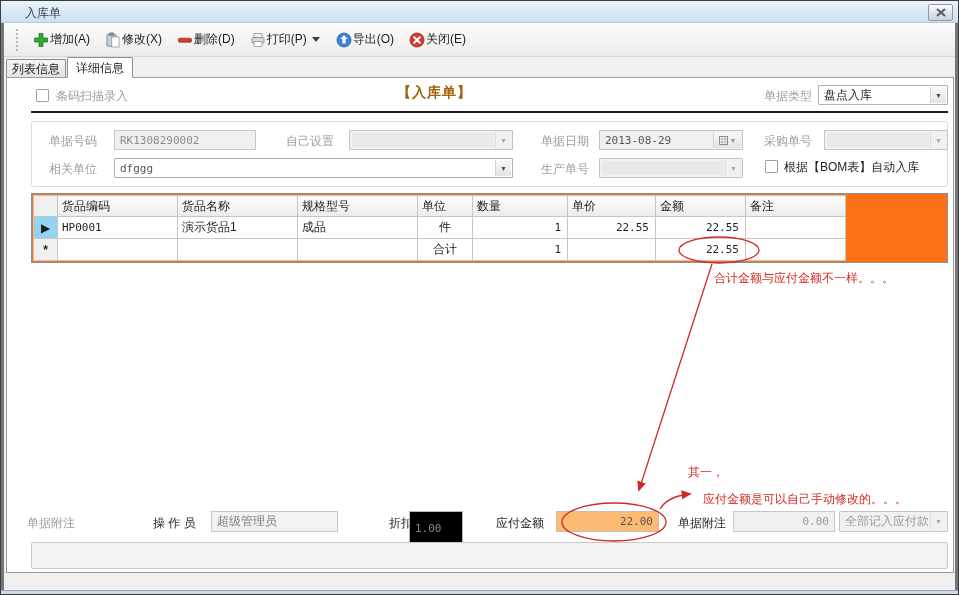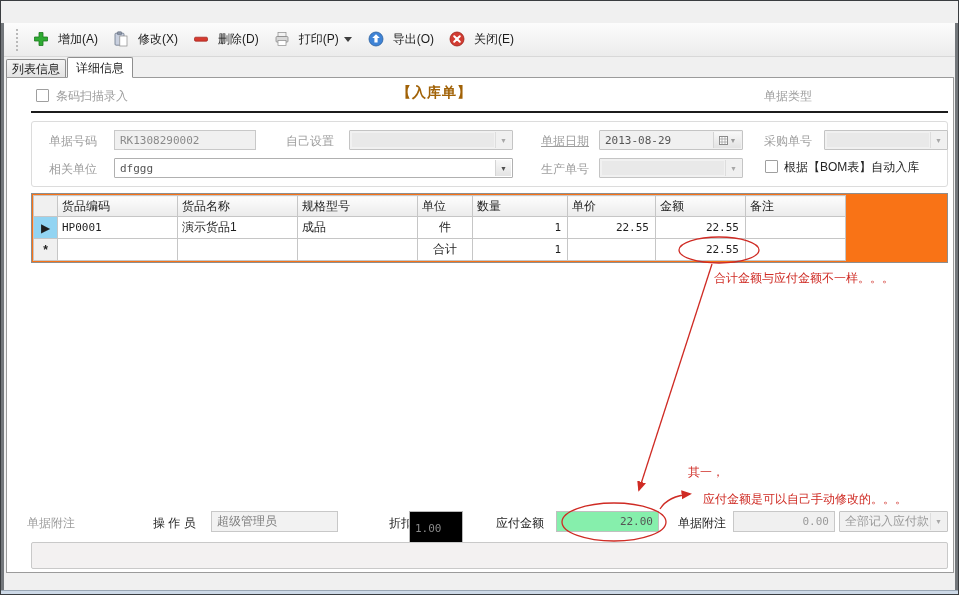--- a/index.html
+++ b/index.html
@@ -26,21 +26,21 @@
     display:flex; align-items:center; justify-content:center;
   }
 
   .toolbar {
     position:absolute; left:3px; top:22px; width:953px; height:34px;
     background:linear-gradient(180deg,#fcfcfc,#ececec);
     border-bottom:1px solid #d8d8d8;
     display:flex; align-items:center; padding-left:12px;
   }
   .grip { width:3px; height:22px; border-left:2px dotted #b9b9b9; margin-right:8px; }
-  .tb-item { display:flex; align-items:flex-start; gap:9px; padding:4px 9px 4px 6px; font-size:12px; color:#1b1b1b; cursor:default; }
+  .tb-item { display:flex; align-items:flex-end; gap:1px; padding:4px 9px 4px 6px; font-size:12px; color:#1b1b1b; cursor:default; }
   .tb-item .icn { width:16px; height:16px; display:inline-block; }
   .caret-btn { padding:4px 4px; margin-left:-8px; margin-right:6px; }
 
   .tab { position:absolute; font-size:12px; color:#1b1b1b; text-align:center; }
   .tab-inactive {
     left:5px; top:58px; width:60px; height:19px; line-height:18px;
     background:linear-gradient(180deg,#f4f4f4,#e2e2e2);
     border:1px solid #8e8e8e; border-bottom:none; border-radius:2px 2px 0 0;
   }
   .tab-active {
@@ -52,21 +52,21 @@
   .panel { position:absolute; left:5px; top:76px; width:948px; height:496px; background:#fff; border:1px solid #9b9b9b; z-index:1; }
 
   .lbl { position:absolute; font-size:12px; color:#9d9d9d; white-space:nowrap; z-index:2; }
   .lbl.dark { color:#252525; }
   .banner { position:absolute; left:396px; top:83px; font-size:14px; font-weight:bold; color:#a16207; z-index:2; letter-spacing:1px; }
 
   .checkbox { position:absolute; width:13px; height:13px; background:#fff; border:1px solid #9f9f9f; border-radius:1px; z-index:2; }
 
   .field { position:absolute; border:1px solid #c8c8c8; background:#f0f0f0; font-size:11px; color:#8a8a8a;
     font-family:"DejaVu Sans Mono", monospace; display:flex; align-items:center; padding:0 5px; z-index:2; }
-  .field.white { background:#86efac; color:#555; }
+  .field.white { background:#fdba74; color:#555; }
   .field.num { justify-content:flex-end; }
 
   .combo { position:absolute; border:1px solid #b0b0b0; background:#fff; z-index:2; border-radius:1px; }
   .combo .val { position:absolute; left:5px; top:0; bottom:0; right:18px; display:flex; align-items:center; font-size:12px; color:#222; overflow:hidden; white-space:nowrap; }
   .combo .val.mono { font-family:"DejaVu Sans Mono", monospace; font-size:11px; color:#555; }
   .combo .arrow { position:absolute; right:1px; top:1px; bottom:1px; width:16px;
     background:linear-gradient(180deg,#f8f8f8,#e3e3e3); border-left:1px solid #d4d4d4;
     display:flex; align-items:center; justify-content:center; font-size:7px; color:#4e4e4e; }
   .combo.disabled { background:#f1f1f1; border-color:#c4c4c4; }
   .combo.disabled .inner { position:absolute; left:2px; top:2px; bottom:2px; right:18px; background:#e9e9e9; }
@@ -95,20 +95,28 @@
   .statusbar span { font-size:12px; font-weight:bold; color:#111; font-family:"DejaVu Serif", serif; }
 
   .overlay { position:absolute; left:0; top:0; width:959px; height:595px; z-index:30; pointer-events:none; }
   .rnote { position:absolute; font-size:12px; color:#cf2b24; white-space:nowrap; z-index:31; }
 </style>
 </head>
 <body>
 
 <div class="window">
 
+  <div class="titlebar">
+    <span class="title">入库单</span>
+    <div class="close-btn">
+      <svg width="10" height="9" viewBox="0 0 10 9">
+          <path d="M1 1 L9 8 M9 1 L1 8" stroke="#5a5f66" stroke-width="2.2"></path>
+        </svg>
+    </div>
+  </div>
   <div class="frame-l"></div>
   <div class="frame-r"></div>
   <div class="frame-b"></div>
 
   <div class="toolbar">
     <div class="grip"></div>
     <div class="tb-item">
       <span class="icn">
         <svg viewBox="0 0 16 16" width="16" height="16">
             <path d="M6 1.5h4v4.5h4.5v4H10v4.5H6V10H1.5V6H6z" fill="#2fab33" stroke="#1d7a20" stroke-width="0.8"></path>
@@ -171,33 +179,37 @@
 
   <div class="tab tab-inactive">列表信息</div>
   <div class="tab tab-active">详细信息</div>
 
   <div class="panel"></div>
 
   <div class="checkbox" style="left:35px; top:88px;"></div>
   <span class="lbl" style="left:55px; top:87px;">条码扫描录入</span>
   <div class="banner">【入库单】</div>
   <span class="lbl" style="left:763px; top:87px;">单据类型</span>
+  <div class="combo" style="left:817px; top:84px; width:130px; height:20px;">
+    <span class="val">盘点入库</span>
+    <span class="arrow">▼</span>
+  </div>
 
   <div class="hr-dark"></div>
   <div class="groupbox"></div>
 
   <span class="lbl" style="left:48px; top:132px;">单据号码</span>
   <div class="field" style="left:113px; top:129px; width:142px; height:20px;">RK1308290002</div>
   <span class="lbl" style="left:285px; top:132px;">自己设置</span>
   <div class="combo disabled" style="left:348px; top:129px; width:164px; height:20px;">
     <span class="inner"></span>
     <span class="val"></span>
     <span class="arrow">▼</span>
   </div>
-  <span class="lbl" style="left:540px; top:132px;text-decoration:underline;">单据日期</span>
+  <span class="lbl" style="left:540px; top:132px;">单据日期</span>
   <div class="combo" style="left:598px; top:129px; width:144px; height:20px; background:#f0f0f0; border-color:#c4c4c4;">
     <span class="val mono">2013-08-29</span>
     <span class="arrow" style="width:28px;">
       <svg width="9" height="9" viewBox="0 0 9 9" style="margin-right:2px;">
           <rect x="0.5" y="0.5" width="8" height="8" fill="#fff" stroke="#8a8a8a"></rect>
           <path d="M0.5 3h8M3 0.5v8M6 0.5v8M0.5 6h8" stroke="#9a9a9a" stroke-width="0.7"></path>
         </svg>
       <span style="font-size:7px; color:#9a9a9a;">▼</span>
     </span>
   </div>

